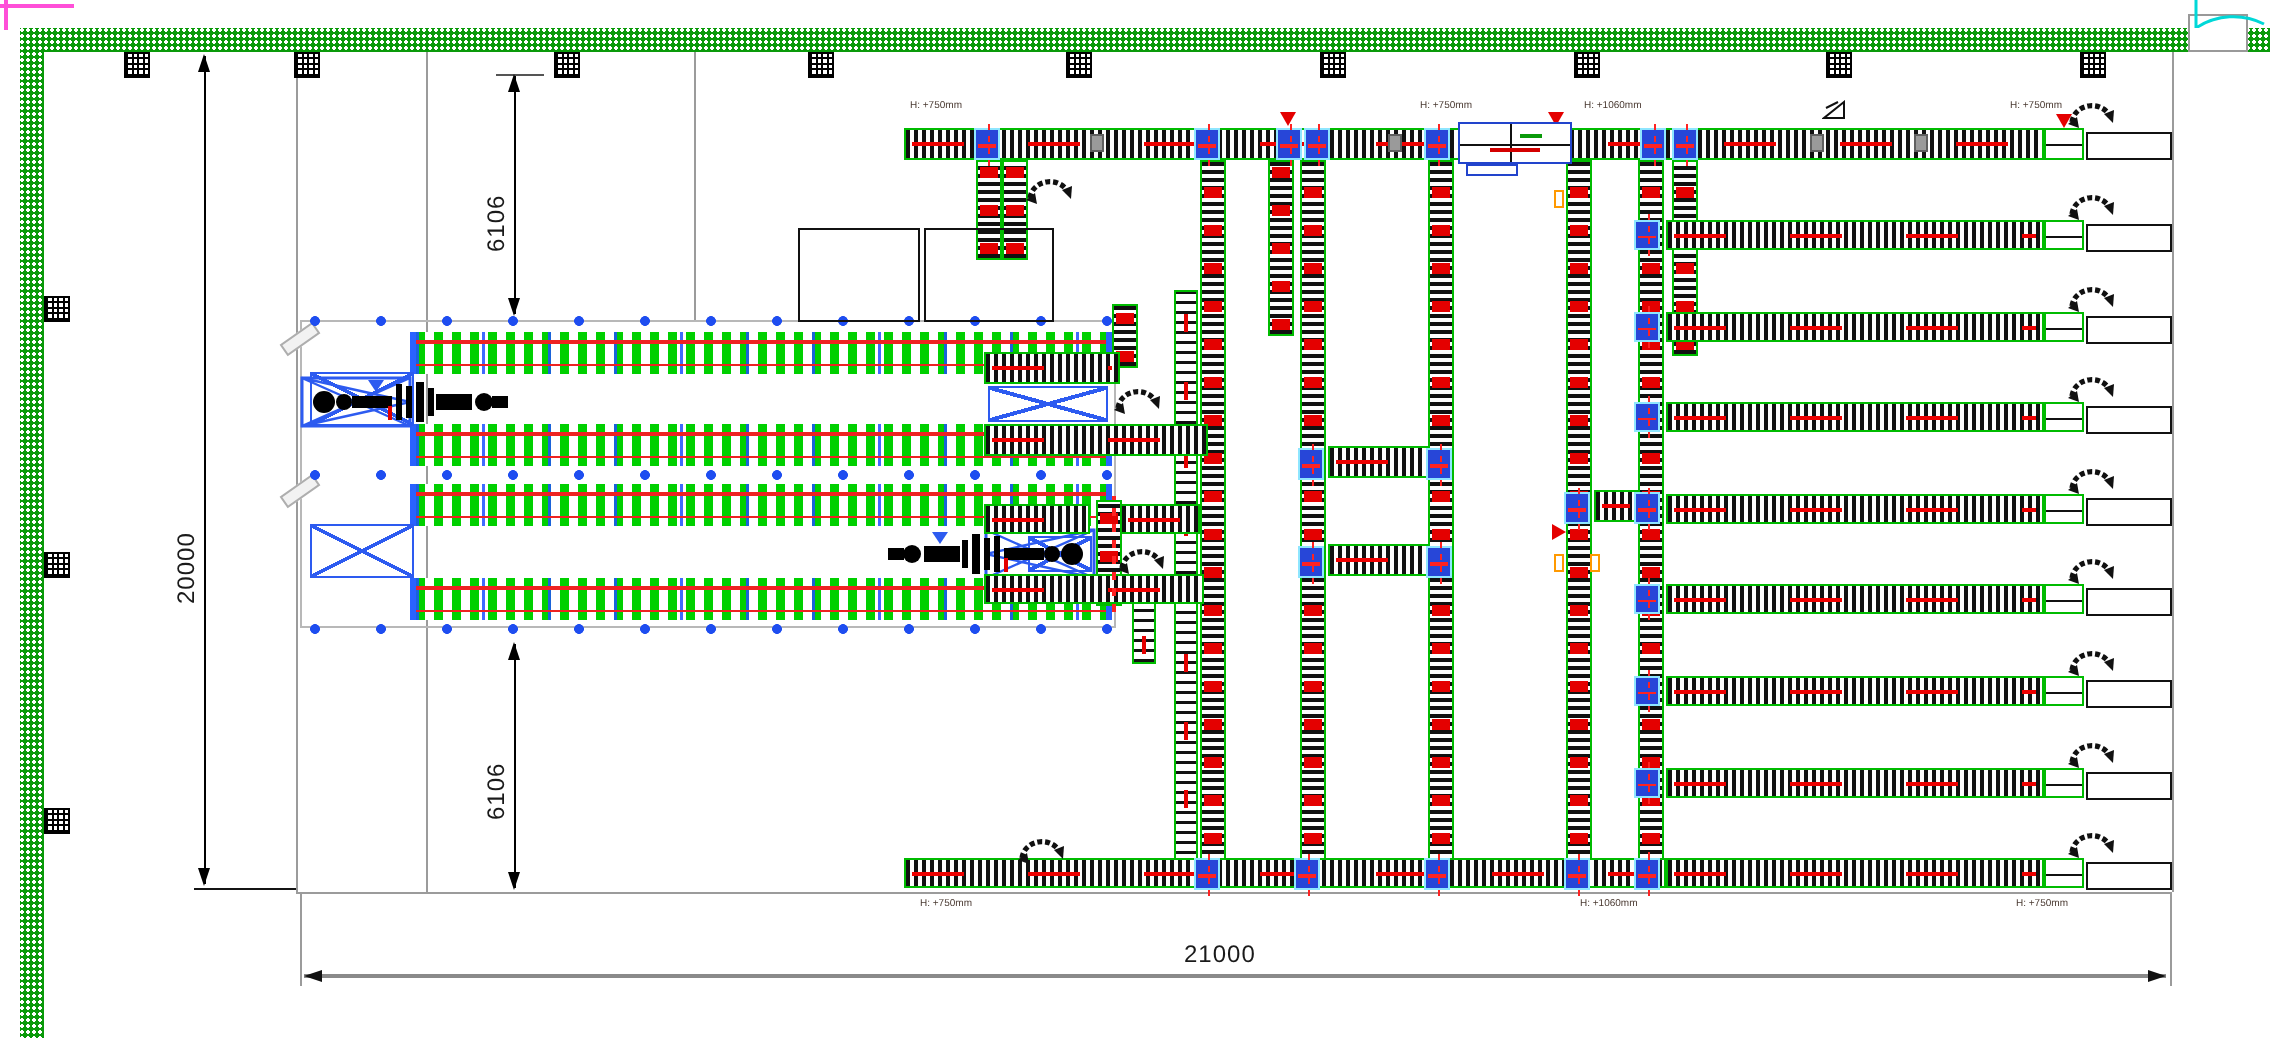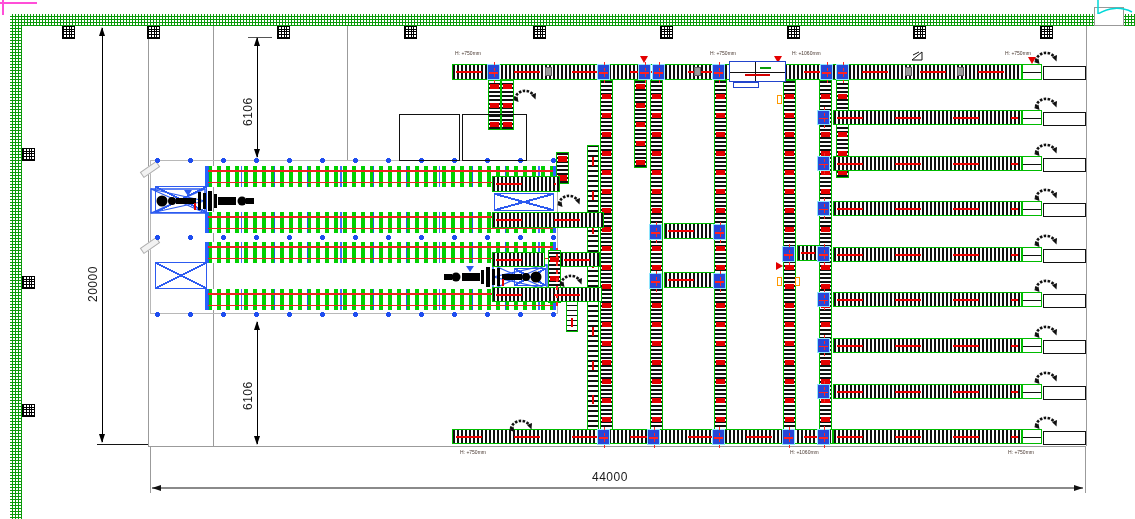--- a/index.html
+++ b/index.html
@@ -374,21 +374,21 @@
   <span class="dimtext rot" style="left:86px;top:302px;">20000</span>
 
   <div class="gl" style="left:248px;top:37px;width:24px;height:1px;background:#555;"></div>
   <div class="dimv" style="left:257px;top:38px;height:119px;"></div>
   <span class="dimtext rot" style="left:241px;top:126px;">6106</span>
 
   <div class="dimv" style="left:257px;top:322px;height:122px;"></div>
   <span class="dimtext rot" style="left:241px;top:410px;">6106</span>
 
   <div class="dimh" style="left:152px;top:487px;width:931px;"></div>
-  <span class="dimtext" style="left:592px;top:470px;">44000</span>
+  <span class="dimtext" style="left:592px;top:470px;">21000</span>
   <div class="bl" style="left:97px;top:444px;width:51px;height:1px;"></div>
 
   <div class="ctrlbox" style="left:729px;top:61px;width:57px;height:21px;">
     <div class="abs" style="left:45%;top:0;width:1px;height:100%;background:#111;"></div>
     <div class="abs" style="left:0;top:50%;width:100%;height:1px;background:#111;"></div>
     <div class="abs" style="left:55%;top:24%;width:11px;height:2px;background:#0a9a0a;"></div>
     <div class="abs" style="left:28%;top:62%;width:25px;height:2px;background:#d40000;"></div>
   </div>
   <div class="ctrlbox" style="left:733px;top:82px;width:26px;height:6px;border-width:1px;"></div>
 

